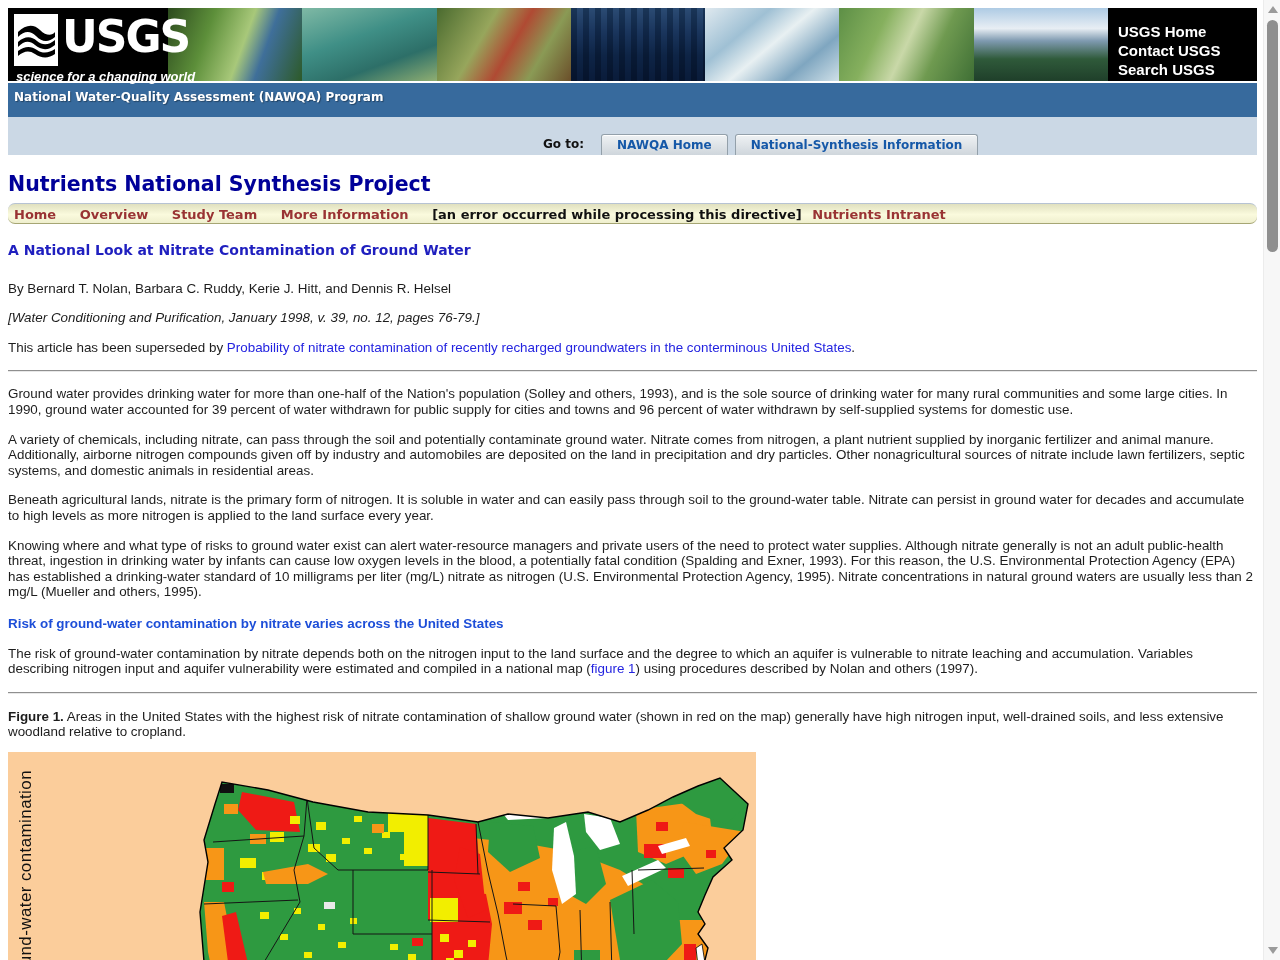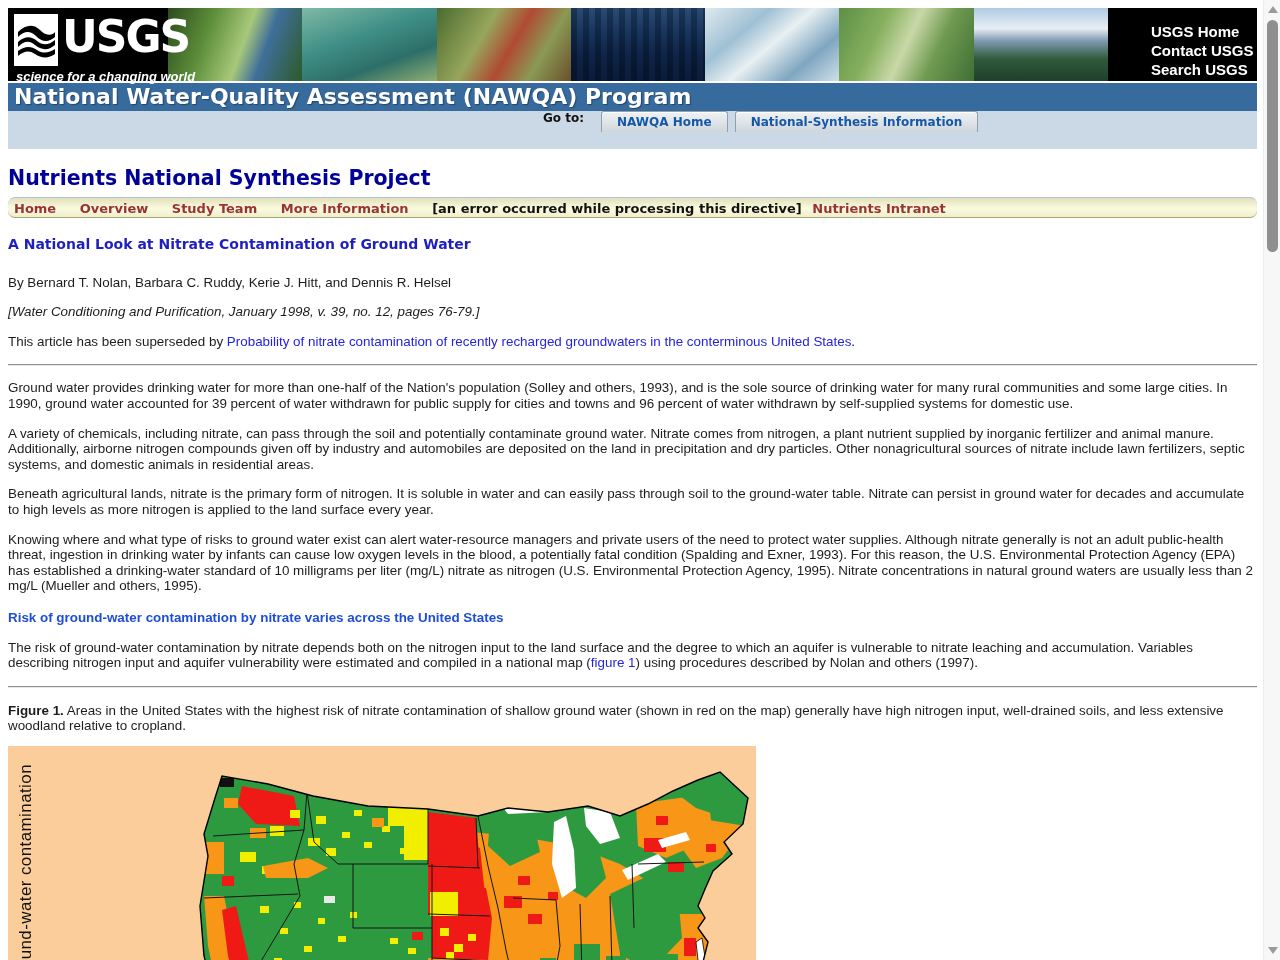--- a/index.html
+++ b/index.html
@@ -16,27 +16,27 @@
   .photo-strip{flex:1;display:flex;overflow:hidden;}
   .photo{flex:1;height:73px;}
   .photo:nth-child(1){background:linear-gradient(110deg,#2c4a1e 0%,#5d8f3a 30%,#a8c87a 55%,#3f6f9a 70%,#2d5a28 100%);}
   .photo:nth-child(2){background:linear-gradient(160deg,#7fb9a5 0%,#3f8f86 40%,#2d6f68 70%,#8fae72 100%);}
   .photo:nth-child(3){background:linear-gradient(120deg,#4a6b2f 0%,#97a65c 35%,#b04a33 55%,#8a9a55 75%,#6b4f2a 100%);}
   .photo:nth-child(4){background:linear-gradient(180deg,#9db8d2 0%,#5b7fa6 35%,#33597f 65%,#24436a 100%),repeating-linear-gradient(90deg,#2a4a6a 0 6px,#46688c 6px 12px);background-blend-mode:multiply;}
   .photo:nth-child(5){background:linear-gradient(140deg,#dfe9ef 0%,#9fc0d4 30%,#e8f0f2 50%,#7fa6c0 75%,#cfe0e8 100%);}
   .photo:nth-child(6){background:linear-gradient(115deg,#5d8f46 0%,#86b05e 30%,#c9d8a8 50%,#6f9a50 70%,#3f6f35 100%);}
   .photo:nth-child(7){background:linear-gradient(180deg,#aecbe4 0%,#e8eef4 28%,#7f9ab0 45%,#2f5a3a 70%,#1f3f2a 100%);}
   .banner-links{width:149px;background:#000;color:#fff;flex:none;padding:14px 0 0 10px;box-sizing:border-box;}
-  .banner-links div{font-weight:bold;font-size:15px;line-height:19px;cursor:pointer;margin-left:33px;}
-
-  
-  .program-bar{margin-top:2px;height:28px;background:#376a9d;color:#fff;font-family:"DejaVu Sans",sans-serif;font-weight:bold;font-size:22px;line-height:28px;padding-left:6px;box-sizing:border-box;text-shadow:1px 1px 1px rgba(0,0,0,.35);}
-
-  
-  .goto-bar{height:38px;background:#cbd8e5;display:flex;align-items:flex-start;}
+  .banner-links div{font-weight:bold;font-size:15px;line-height:19px;cursor:pointer;}
+
+  
+  .program-bar{margin-top:2px;height:34px;background:#376a9d;color:#fff;font-family:"DejaVu Sans",sans-serif;font-weight:bold;font-size:12px;line-height:28px;padding-left:6px;box-sizing:border-box;text-shadow:1px 1px 1px rgba(0,0,0,.35);}
+
+  
+  .goto-bar{height:38px;background:#cbd8e5;display:flex;align-items:flex-end;}
   .goto-label{margin:0 10px 4px 535px;font-family:"DejaVu Sans",sans-serif;font-weight:bold;font-size:12px;color:#111;}
   .goto-btn{margin-left:7px;padding:3px 15px 3px;background:linear-gradient(180deg,#eff2f4 0%,#cfd6dc 100%);border:1px solid #93a0aa;border-bottom:none;border-radius:3px 3px 0 0;box-shadow:inset 0 1px 0 #fff;font-family:"DejaVu Sans",sans-serif;font-weight:bold;font-size:12px;color:#1558a8;cursor:pointer;}
 
   
   .site-title{margin:17px 0 7px 0;font-family:"DejaVu Sans",sans-serif;font-weight:bold;font-size:20.5px;color:#000099;}
   .navbar{height:21px;line-height:21px;background:linear-gradient(180deg,#e0e0bf 0%,#fafadd 55%,#efefce 100%);border-top:1px solid #b7c3d3;border-bottom:1px solid #a6a674;font-family:"DejaVu Sans",sans-serif;font-weight:bold;font-size:13px;padding-left:6px;box-sizing:border-box;white-space:nowrap;border-radius:7px;}
   .navbar .navlink{color:#993333;margin-right:19px;cursor:pointer;}
   .navbar .err{color:#111;margin-right:6px;}
   .navbar .intranet{color:#993333;cursor:pointer;}
 

